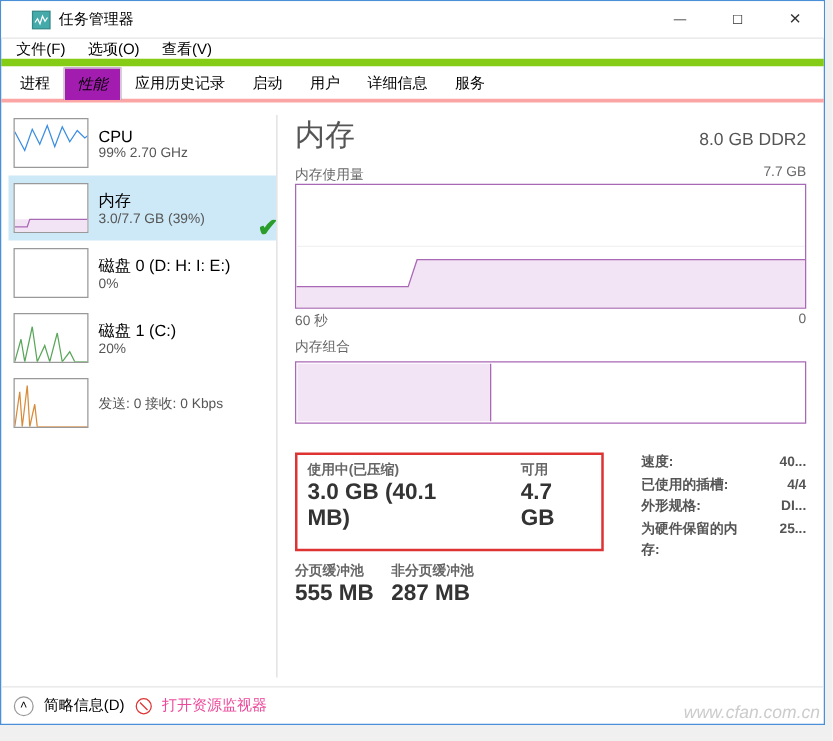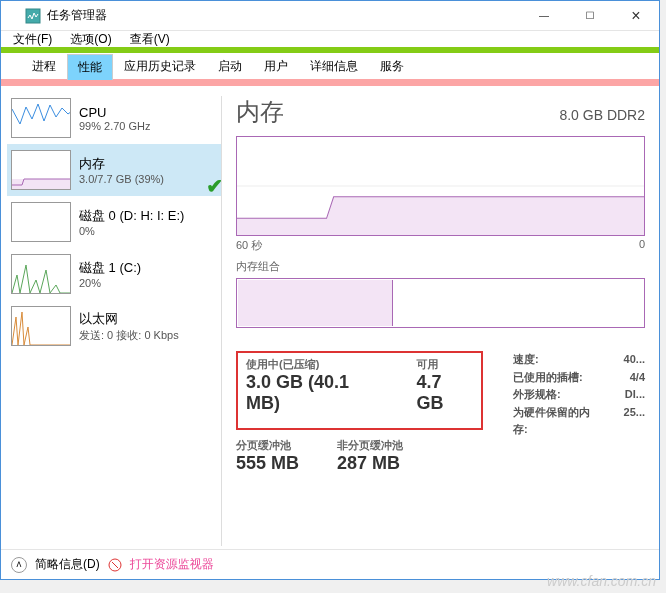--- a/index.html
+++ b/index.html
@@ -6,23 +6,23 @@
 body { background: #f0f0f0; width: 666px; height: 593px; position: relative; }
 .window { width: 660px; height: 580px; background: #fff; border: 1px solid #4a90d9; position: relative; }
 .titlebar { height: 30px; background: #fff; display: flex; align-items: center; padding-left: 24px; border-bottom: 1px solid #e5e5e5; }
 .title-icon { width: 16px; height: 16px; margin-right: 6px; }
 .title { font-size: 12px; flex: 1; }
 .win-controls { display: flex; }
 .win-btn { width: 46px; height: 30px; display: flex; align-items: center; justify-content: center; font-size: 10px; color: #333; }
 .close-btn { font-size: 16px; }
 .menubar { height: 22px; display: flex; align-items: center; padding-left: 6px; gap: 6px; font-size: 12px; border-bottom: 6px solid #84cc16; }
 .menu-item { padding: 2px 6px; }
-.tabbar { display: flex; font-size: 12px; border-bottom: 7px solid #fca5a5; padding-left: 20px; }
+.tabbar { display: flex; font-size: 12px; border-bottom: 3px solid #fca5a5; padding-left: 4px; }
 .tab { padding: 4px 10px; border: 1px solid transparent; border-bottom: none; }
-.tab.active { border-color: #ccc; background: #7dd3fc; position: relative; top: 1px; }
+.tab.active { border-color: #ccc; background: #a21caf; position: relative; top: 1px; font-style: italic; }
 .content { display: flex; height: calc(100% - 30px - 22px - 26px - 30px); }
 .sidebar { width: 220px; padding: 6px 0 6px 6px; overflow-y: auto; }
 .side-item { display: flex; align-items: center; padding: 6px 4px; gap: 8px; }
 .side-item.selected { background: #cde8f6; }
 .thumb { width: 60px; height: 40px; border: 1px solid #999; background: #fff; position: relative; overflow: hidden; }
 .side-text { font-size: 12px; }
 .side-title { font-size: 13px; }
 .side-sub { font-size: 11px; color: #555; }
 .divider-v { width: 1px; background: #ddd; margin: 10px 0; }
 .main { flex: 1; padding: 10px 14px; overflow: hidden; }
@@ -38,21 +38,21 @@
 .stat-group { margin-bottom: 10px; }
 .stat-label { font-size: 11px; color: #666; }
 .stat-value { font-size: 18px; color: #333; }
 .highlight-box { border: 2px solid #d33; padding: 4px 8px; display: inline-block; }
 .kv-table { font-size: 11px; color: #555; }
 .kv-row { display: flex; justify-content: space-between; gap: 20px; line-height: 1.6; }
 .footer { position: absolute; bottom: 0; left: 0; right: 0; height: 30px; display: flex; align-items: center; padding: 0 10px; gap: 8px; font-size: 12px; border-top: 1px solid #e5e5e5; }
 .chevron { width: 16px; height: 16px; border: 1px solid #999; border-radius: 50%; display: flex; align-items: center; justify-content: center; font-size: 10px; }
 .link { color: #ec4899; }
 .check-icon { position: absolute; right: -2px; bottom: -2px; font-size: 20px; color: #2a9d2a; font-weight: bold; }
-.watermark { position: absolute; bottom: 4px; right: 10px; font-size: 14px; color: #ccc; font-style: italic; pointer-events: none; }
+.watermark { position: absolute; bottom: 16px; right: 10px; font-size: 14px; color: #ccc; font-style: italic; pointer-events: none; }
 </style>
 </head>
 <body>
 
 <div class="window">
   <div class="titlebar">
     <svg class="title-icon" viewBox="0 0 16 16">
         <rect x="1" y="1" width="14" height="14" fill="#4aa" stroke="#388"></rect>
         <path d="M3 10 L5 7 L7 11 L9 5 L11 9 L13 6" stroke="#fff" fill="none"></path>
       </svg>
@@ -118,33 +118,36 @@
         <div class="side-text">
             <div class="side-title">磁盘 1 (C:)</div>
             <div class="side-sub">20%</div>
           </div>
       </div>
       <div class="side-item">
         <div class="thumb"><svg width="60" height="40">
               <polyline points="0,38 4,10 6,38 10,5 12,38 16,20 18,38 60,38" stroke="#d88b3a" fill="none"></polyline>
             </svg></div>
         <div class="side-text">
-            <div class="side-title">以太网</div>
             <div class="side-sub">发送: 0  接收: 0 Kbps</div>
           </div>
       </div>
     </div>
 
     <div class="divider-v"></div>
 
     <div class="main">
       <div class="main-header">
         <span class="main-title">内存</span>
         <span class="main-right">8.0 GB DDR2</span>
       </div>
+      <div class="chart-label">
+          <span>内存使用量</span>
+          <span>7.7 GB</span>
+        </div>
       <div class="chart-big">
         <svg width="100%" height="100%" viewBox="0 0 400 100" preserveAspectRatio="none">
           <path d="M0,83 L88,83 L95,61 L400,61 L400,100 L0,100 Z" fill="#f3e4f5"></path>
           <path d="M0,83 L88,83 L95,61 L400,61" stroke="#a968b5" fill="none" stroke-width="1"></path>
           <line x1="0" y1="50" x2="400" y2="50" stroke="#eee"></line>
         </svg>
       </div>
       <div class="chart-label">
           <span>60 秒</span>
           <span>0</span>
@@ -164,21 +167,21 @@
               <div class="stat-group">
                   <div class="stat-label">使用中(已压缩)</div>
                   <div class="stat-value">3.0 GB (40.1 MB)</div>
                 </div>
               <div class="stat-group">
                   <div class="stat-label">可用</div>
                   <div class="stat-value">4.7 GB</div>
                 </div>
             </div>
           </div>
-          <div style="display:flex; gap:38px; margin-top:8px">
+          <div style="display:flex; gap:14px; margin-top:8px">
             <div class="stat-group">
                 <div class="stat-label">分页缓冲池</div>
                 <div class="stat-value">555 MB</div>
               </div>
             <div class="stat-group">
                 <div class="stat-label">非分页缓冲池</div>
                 <div class="stat-value">287 MB</div>
               </div>
           </div>
         </div>

